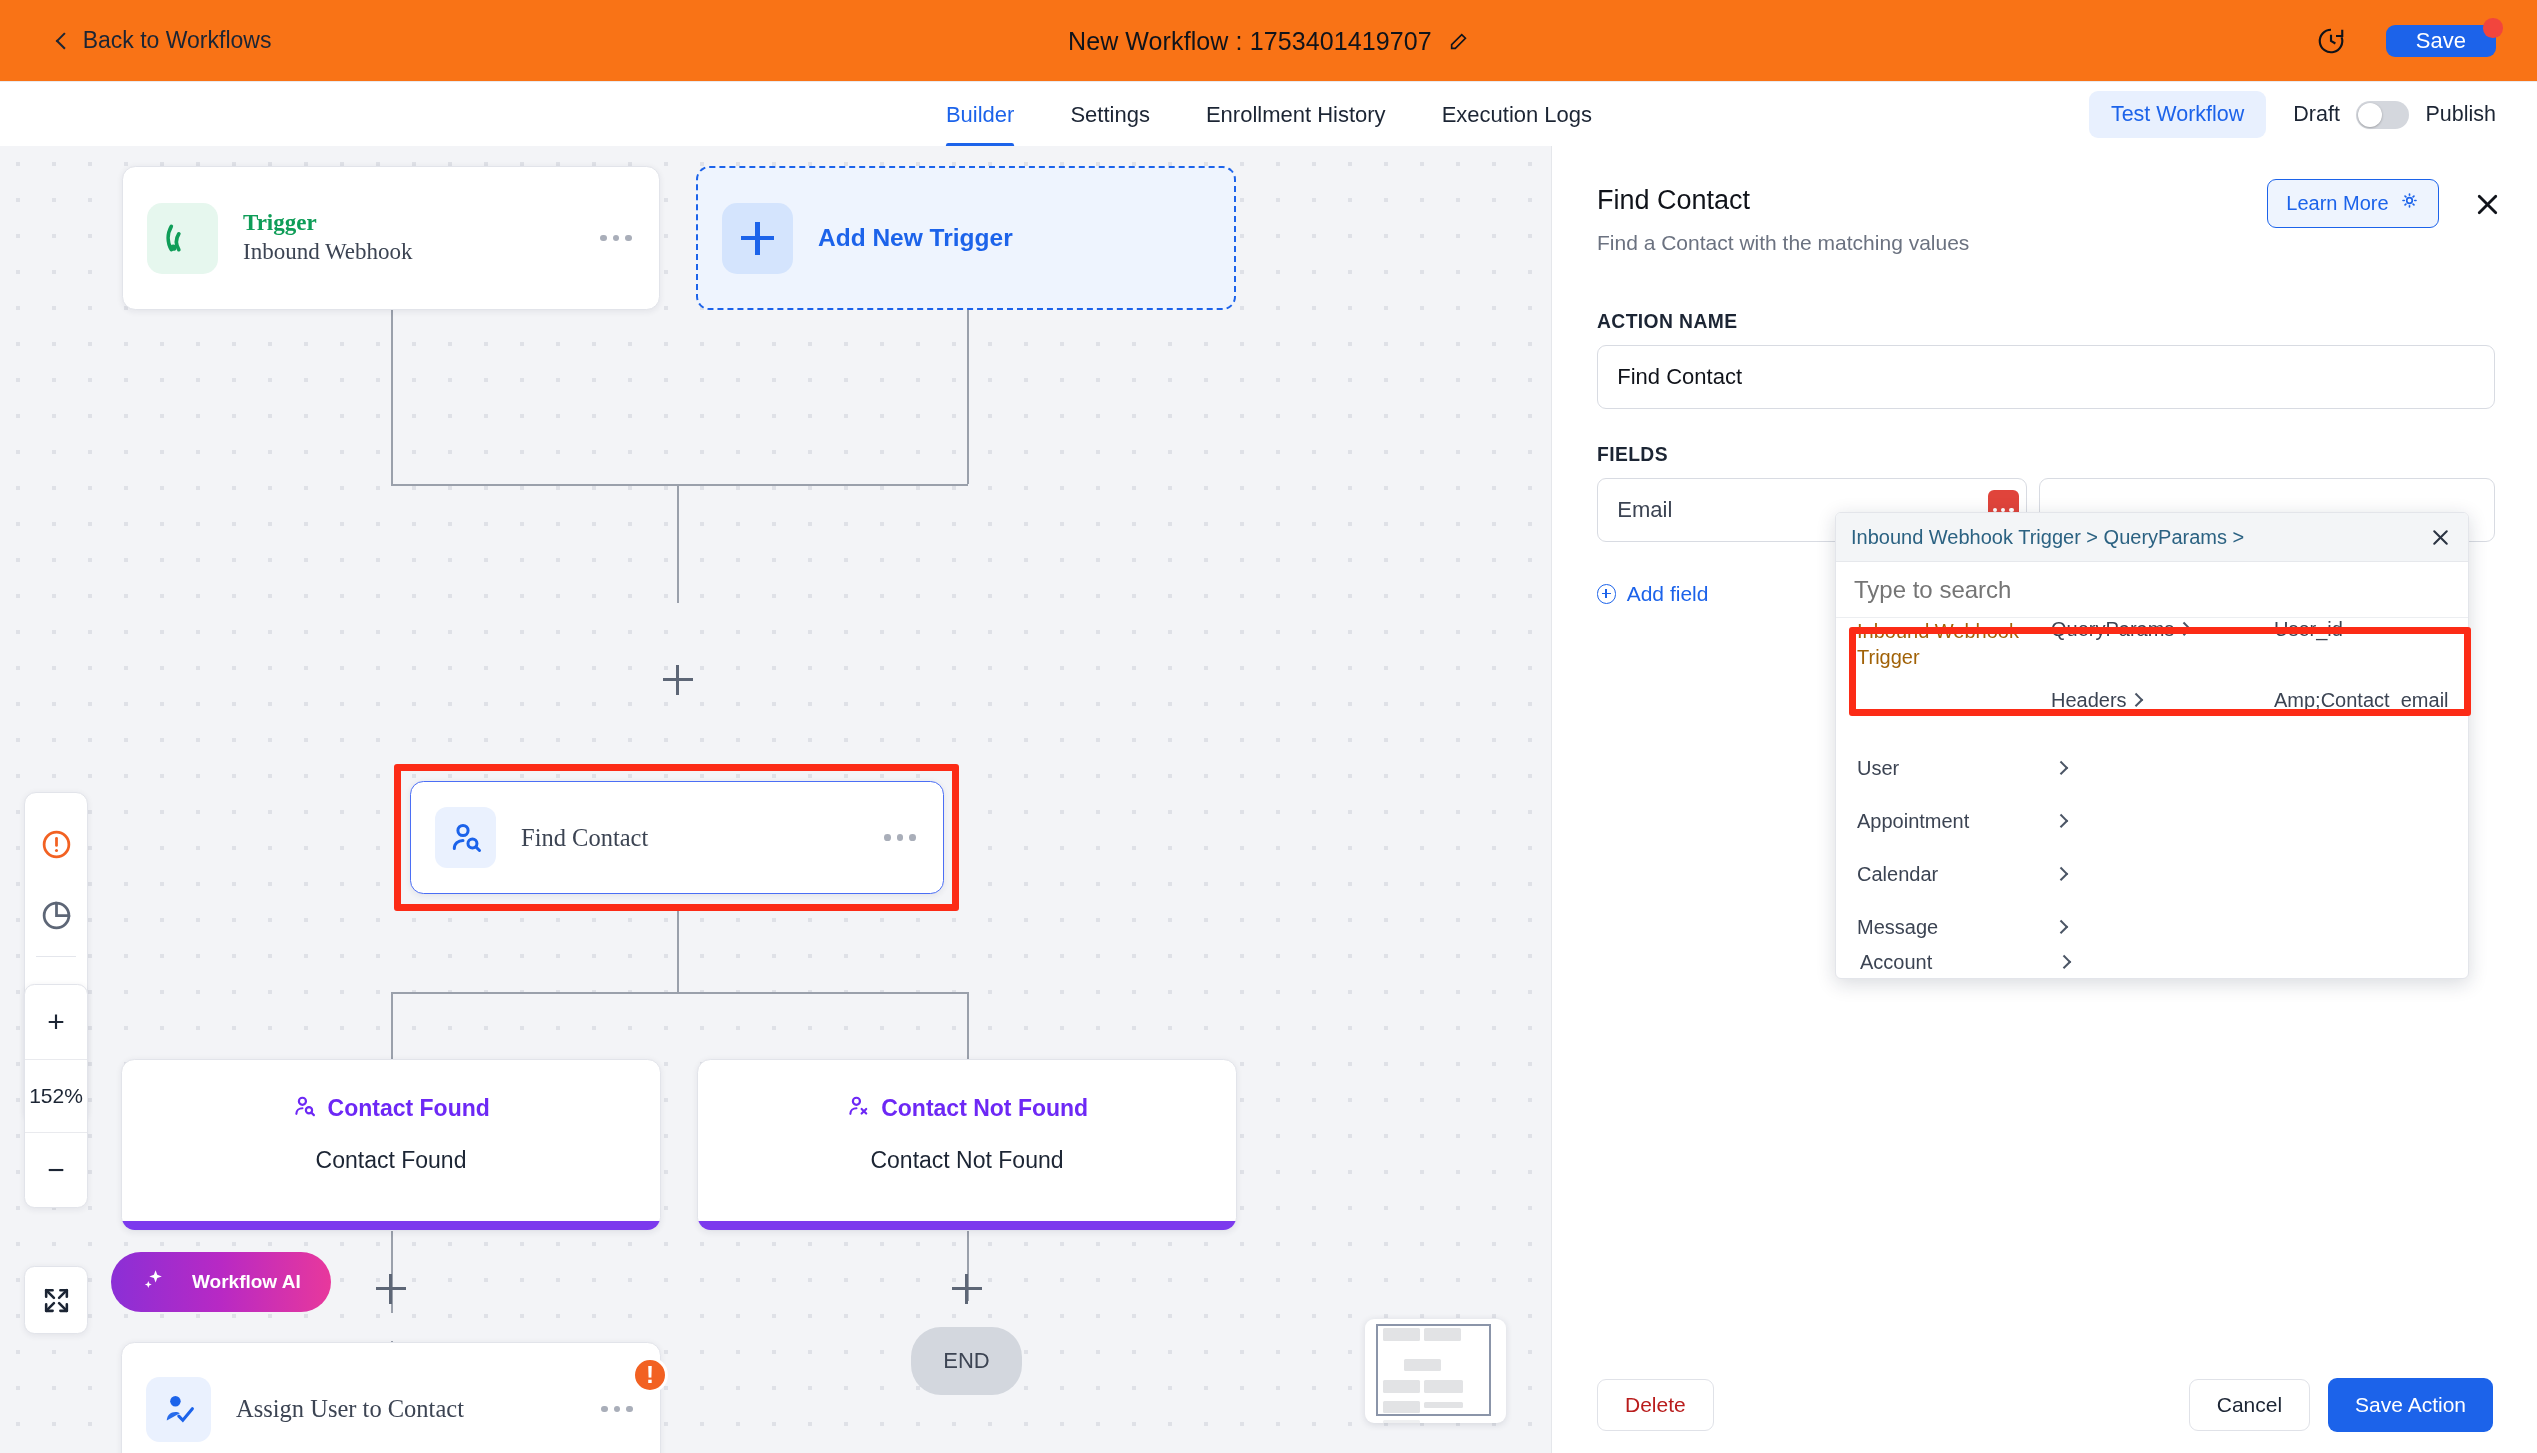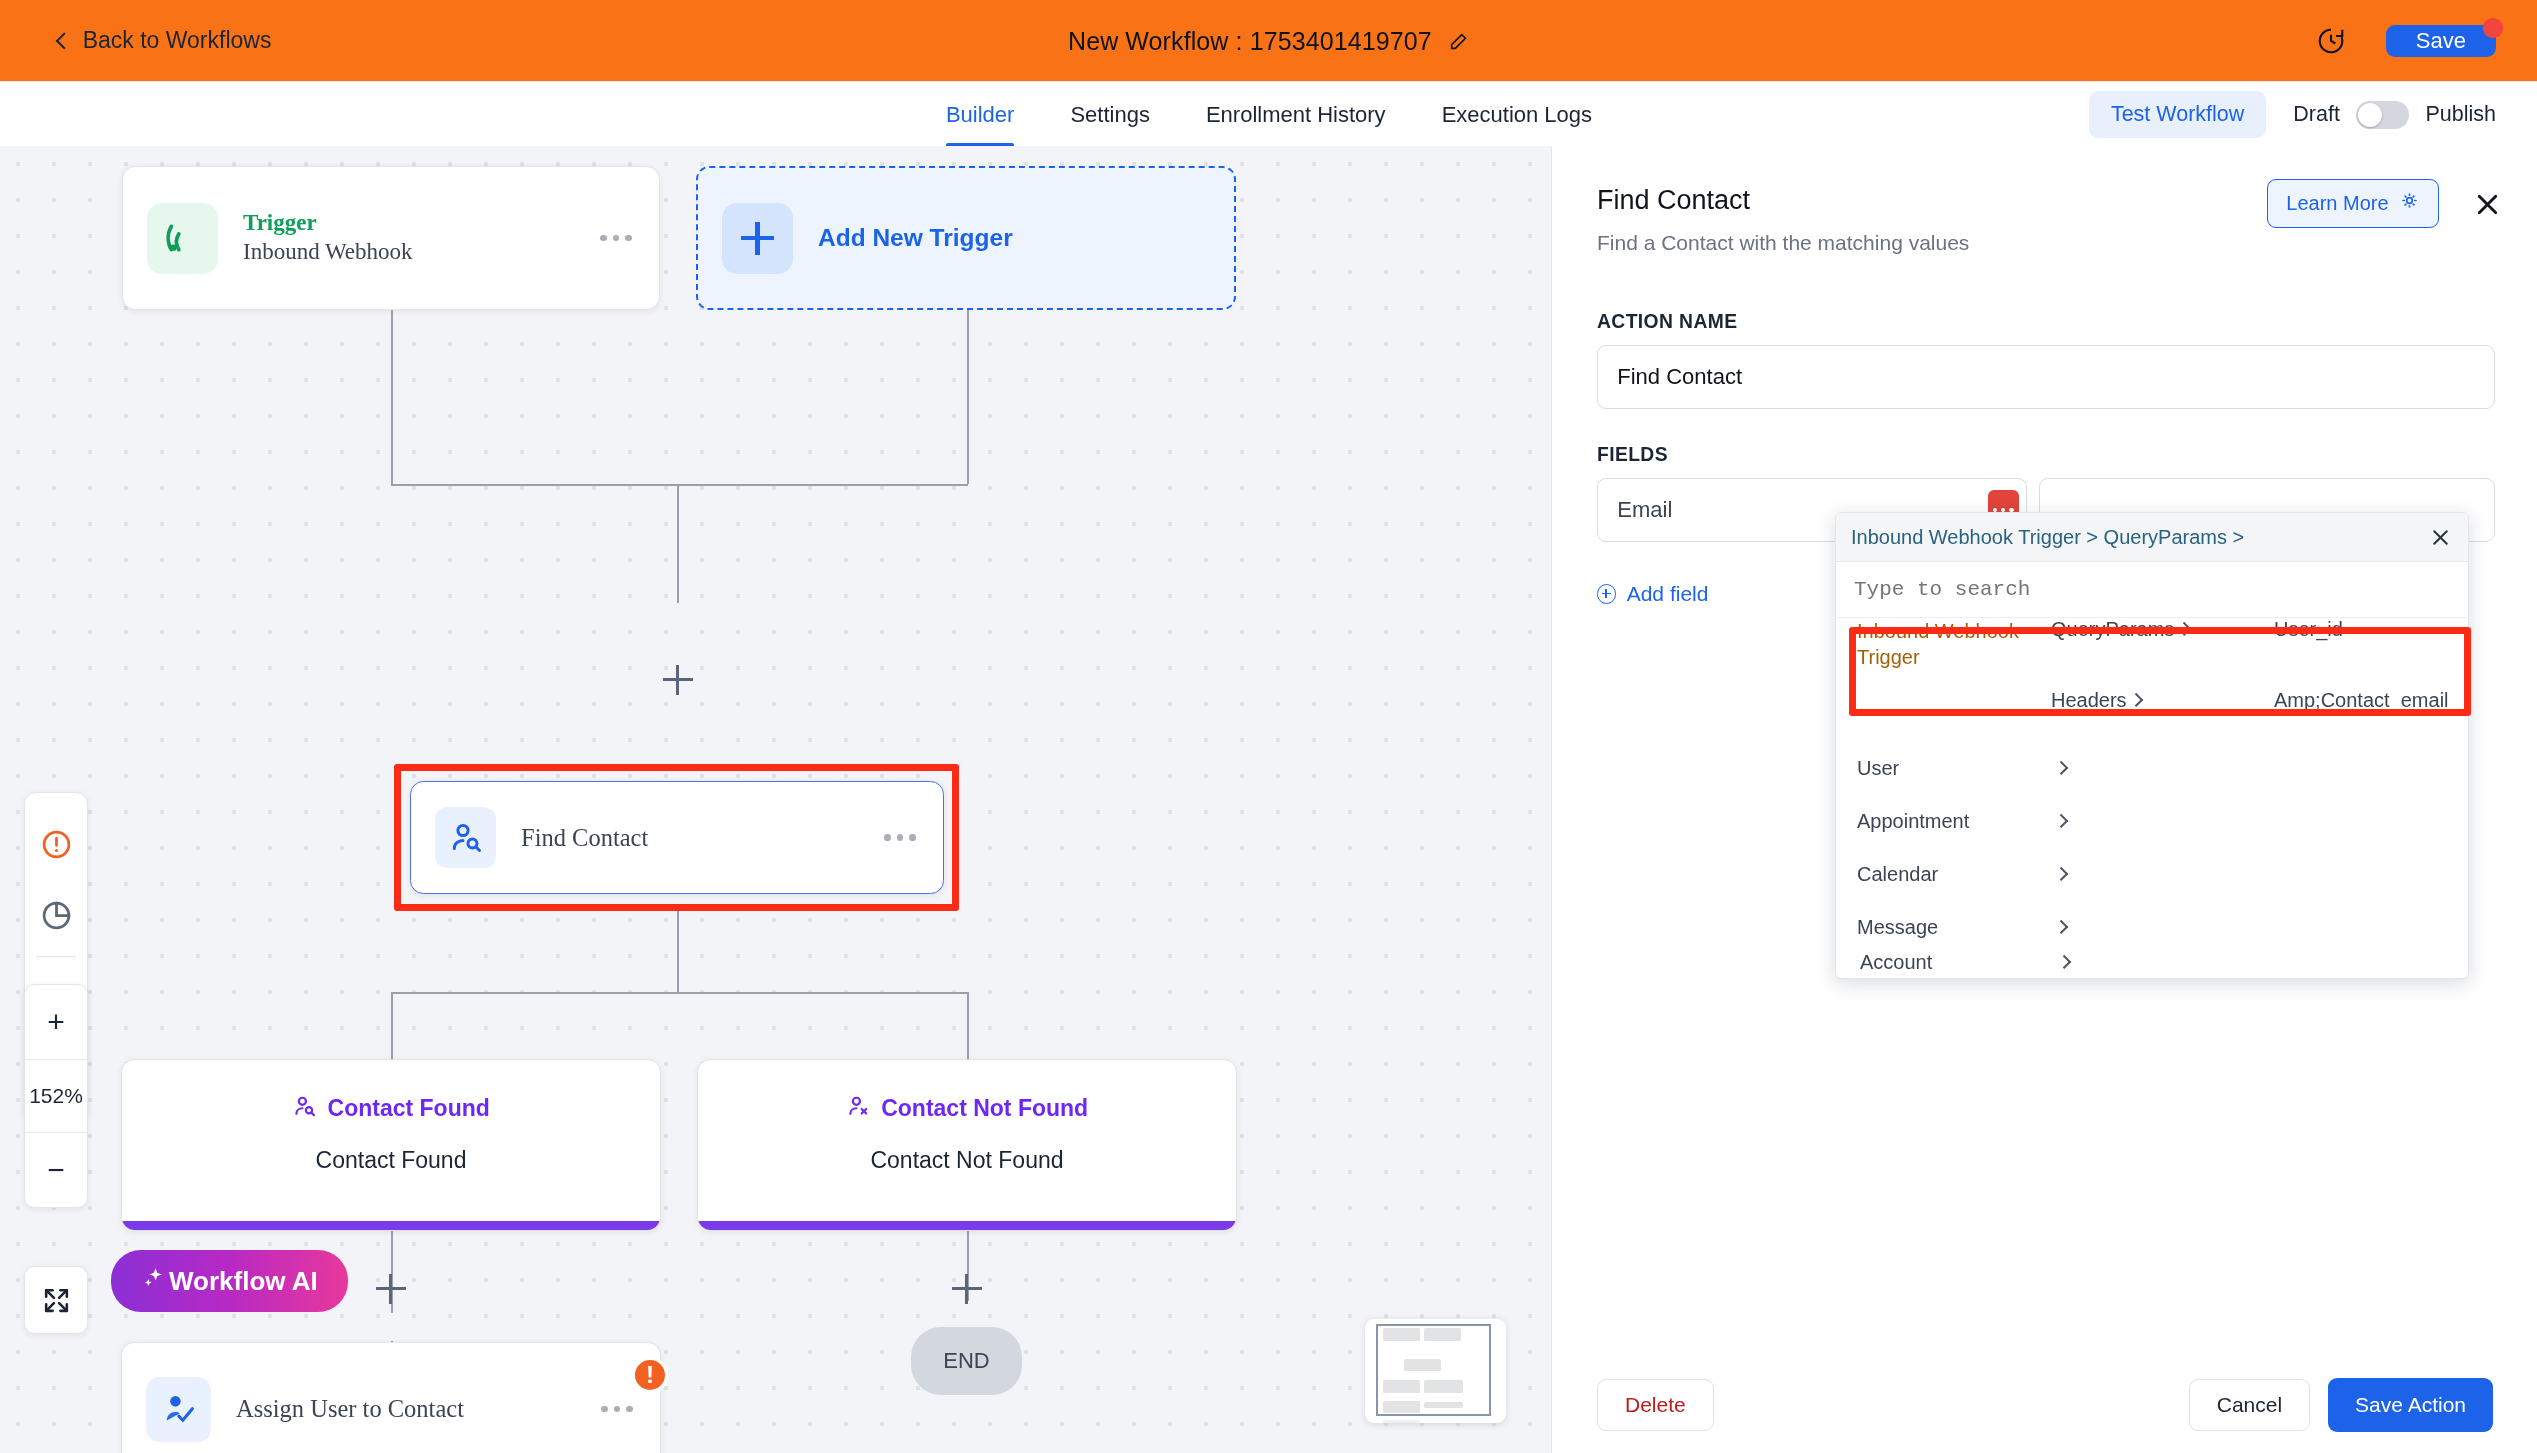--- a/index.html
+++ b/index.html
@@ -214,23 +214,23 @@
   }
   .fit-btn {
     position: absolute; left: 24px; bottom: 119px; width: 64px; height: 68px;
     background: #fff; border: 0.7px solid #e2e4ea; border-radius: 10.4px;
     box-shadow: 0 1.5px 6px rgba(25,35,60,.07);
     display: flex; align-items: center; justify-content: center; cursor: pointer;
   }
   .wf-ai {
     position: absolute; left: 111px; bottom: 141px;
     background: linear-gradient(90deg, #8b2fd6 0%, #b829c4 50%, #e8389c 100%);
-    color: #fff; font-size: 26px; font-weight: bold;
+    color: #fff; font-size: 19px; font-weight: bold;
     border-radius: 30px; padding: 15px 30px; cursor: pointer;
-    display: flex; align-items: center; gap: 3px; border: none;
+    display: flex; align-items: center; gap: 26px; border: none;
     font-family: "Liberation Sans", sans-serif;
   }
 
   
   .minimap {
     position: absolute; right: 45px; bottom: 30px; width: 141px; height: 104px;
     background: #fff; border-radius: 9px; box-shadow: 0 1.5px 7.4px rgba(25,35,60,.12);
     overflow: hidden; cursor: pointer;
   }
   .mm-view { position: absolute; border: 2.2px solid #8b95a9; }
@@ -298,22 +298,22 @@
     height: 49px; background: #f3f5f7; display: flex; align-items: center;
     padding: 0 15px; border-bottom: 0.7px solid #e6e8ec;
   }
   .pop-crumb-text { color: #2b6282; font-size: 20px; flex: 1; cursor: pointer; }
   .pop-close { width: 25px; height: 25px; cursor: pointer; }
   .pop-search {
     height: 56px; display: flex; align-items: center; padding: 0 18px;
     border-bottom: 0.7px solid #eceef1;
   }
   .pop-search input {
-    border: none; outline: none; width: 100%; font-size: 21px; color: #10131a;
-    font-family: Liberation Mono, monospace; background: transparent;
+    border: none; outline: none; width: 100%; font-size: 24px; color: #10131a;
+    font-family: Liberation Sans, sans-serif; background: transparent;
   }
   .pop-rows { position: relative; }
   .pop-row {
     display: flex; align-items: flex-start; height: 53px; cursor: pointer;
   }
   .pc1 { width: 215px; padding-left: 21px; font-size: 20px; color: #a16207; line-height: 1.32; }
   .pc2 { width: 223px; font-size: 20px; color: #3c4453; display: flex; align-items: flex-start; }
   .pc3 { flex: 1; font-size: 20px; color: #3c4453; }
   .chev-r {
     display: inline-block; width: 10.4px; height: 10.4px;

